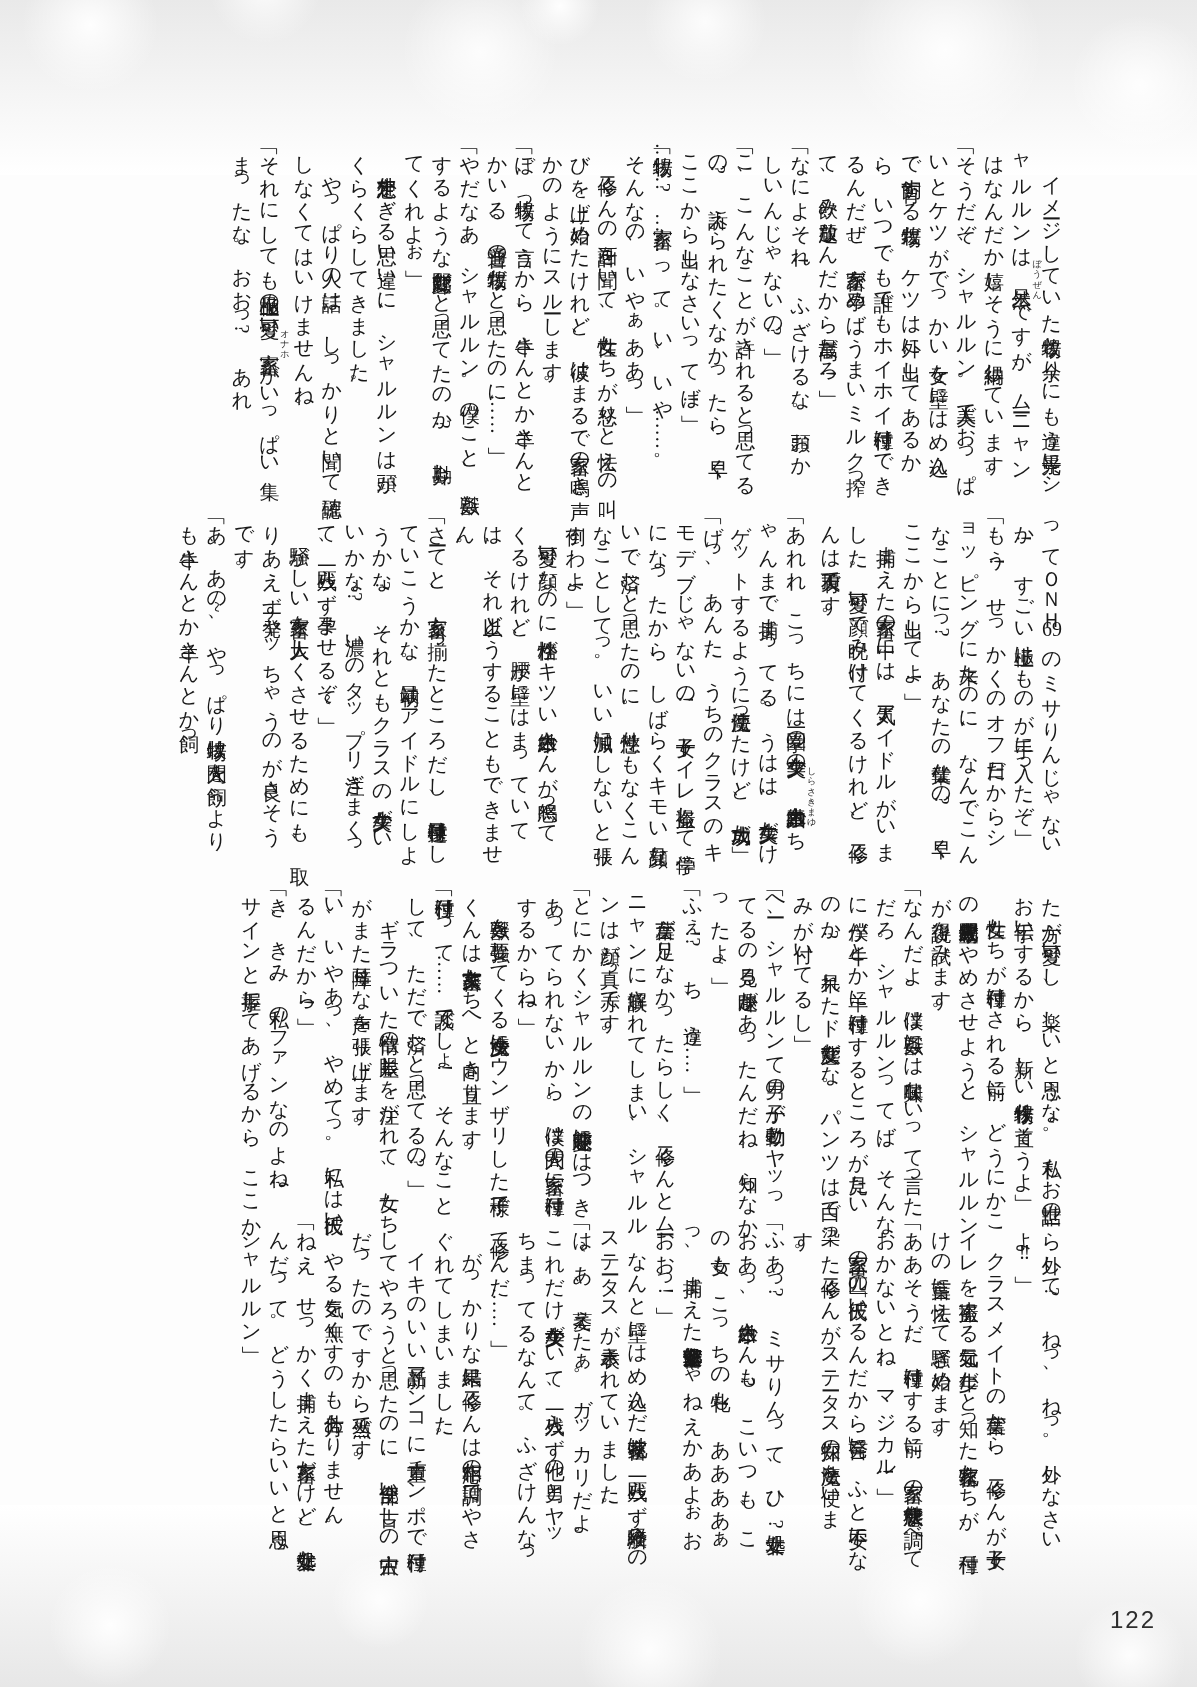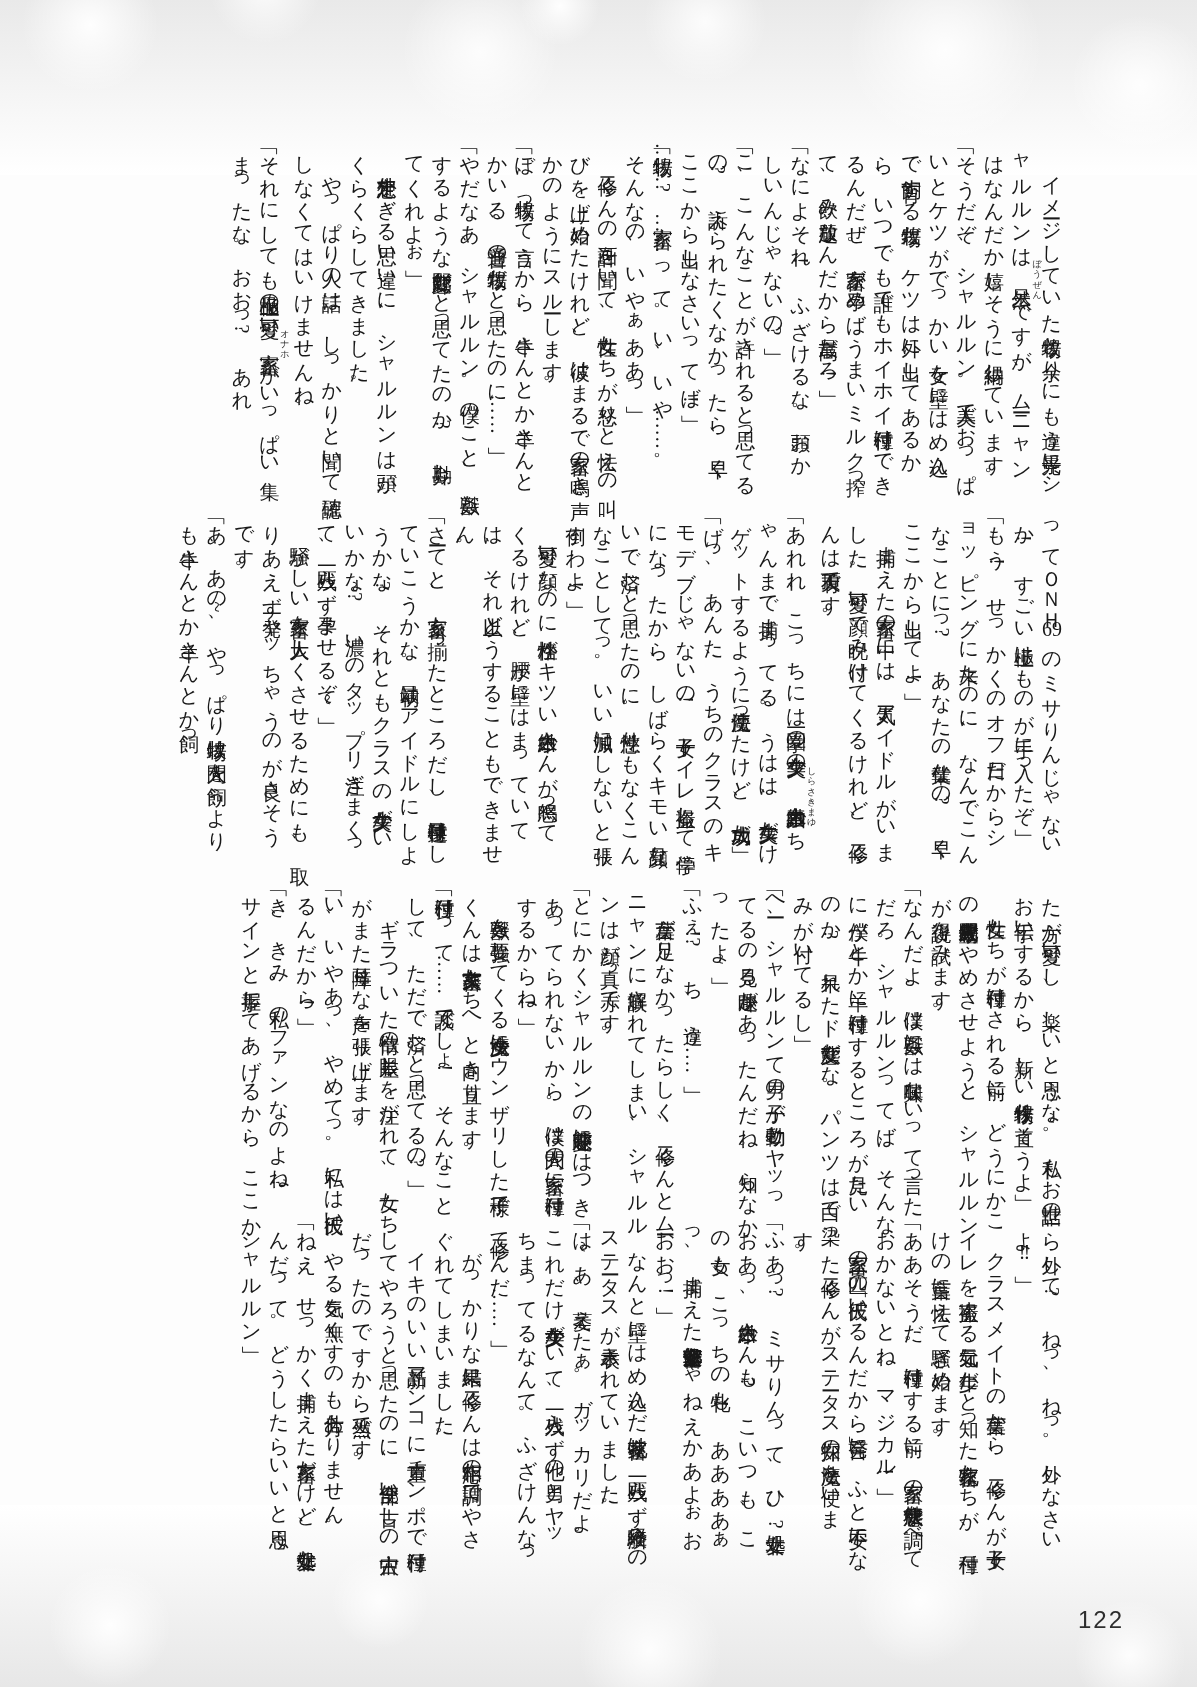--- a/index.html
+++ b/index.html
@@ -67,21 +67,21 @@
     letter-spacing: 0;
     color: #2a2a2a;
   }
   .tcy {
     text-combine-upright: all;
     -webkit-text-combine: horizontal;
   }
   .page-number {
     position: absolute;
     top: 1606px;
-    left: 1078px;
+    left: 1110px;
     font-family: "Liberation Sans", "DejaVu Sans", sans-serif;
     font-size: 24px;
     letter-spacing: 2px;
     color: #2e2e2e;
     z-index: 3;
   }
 </style>
 </head>
 <body>
 

